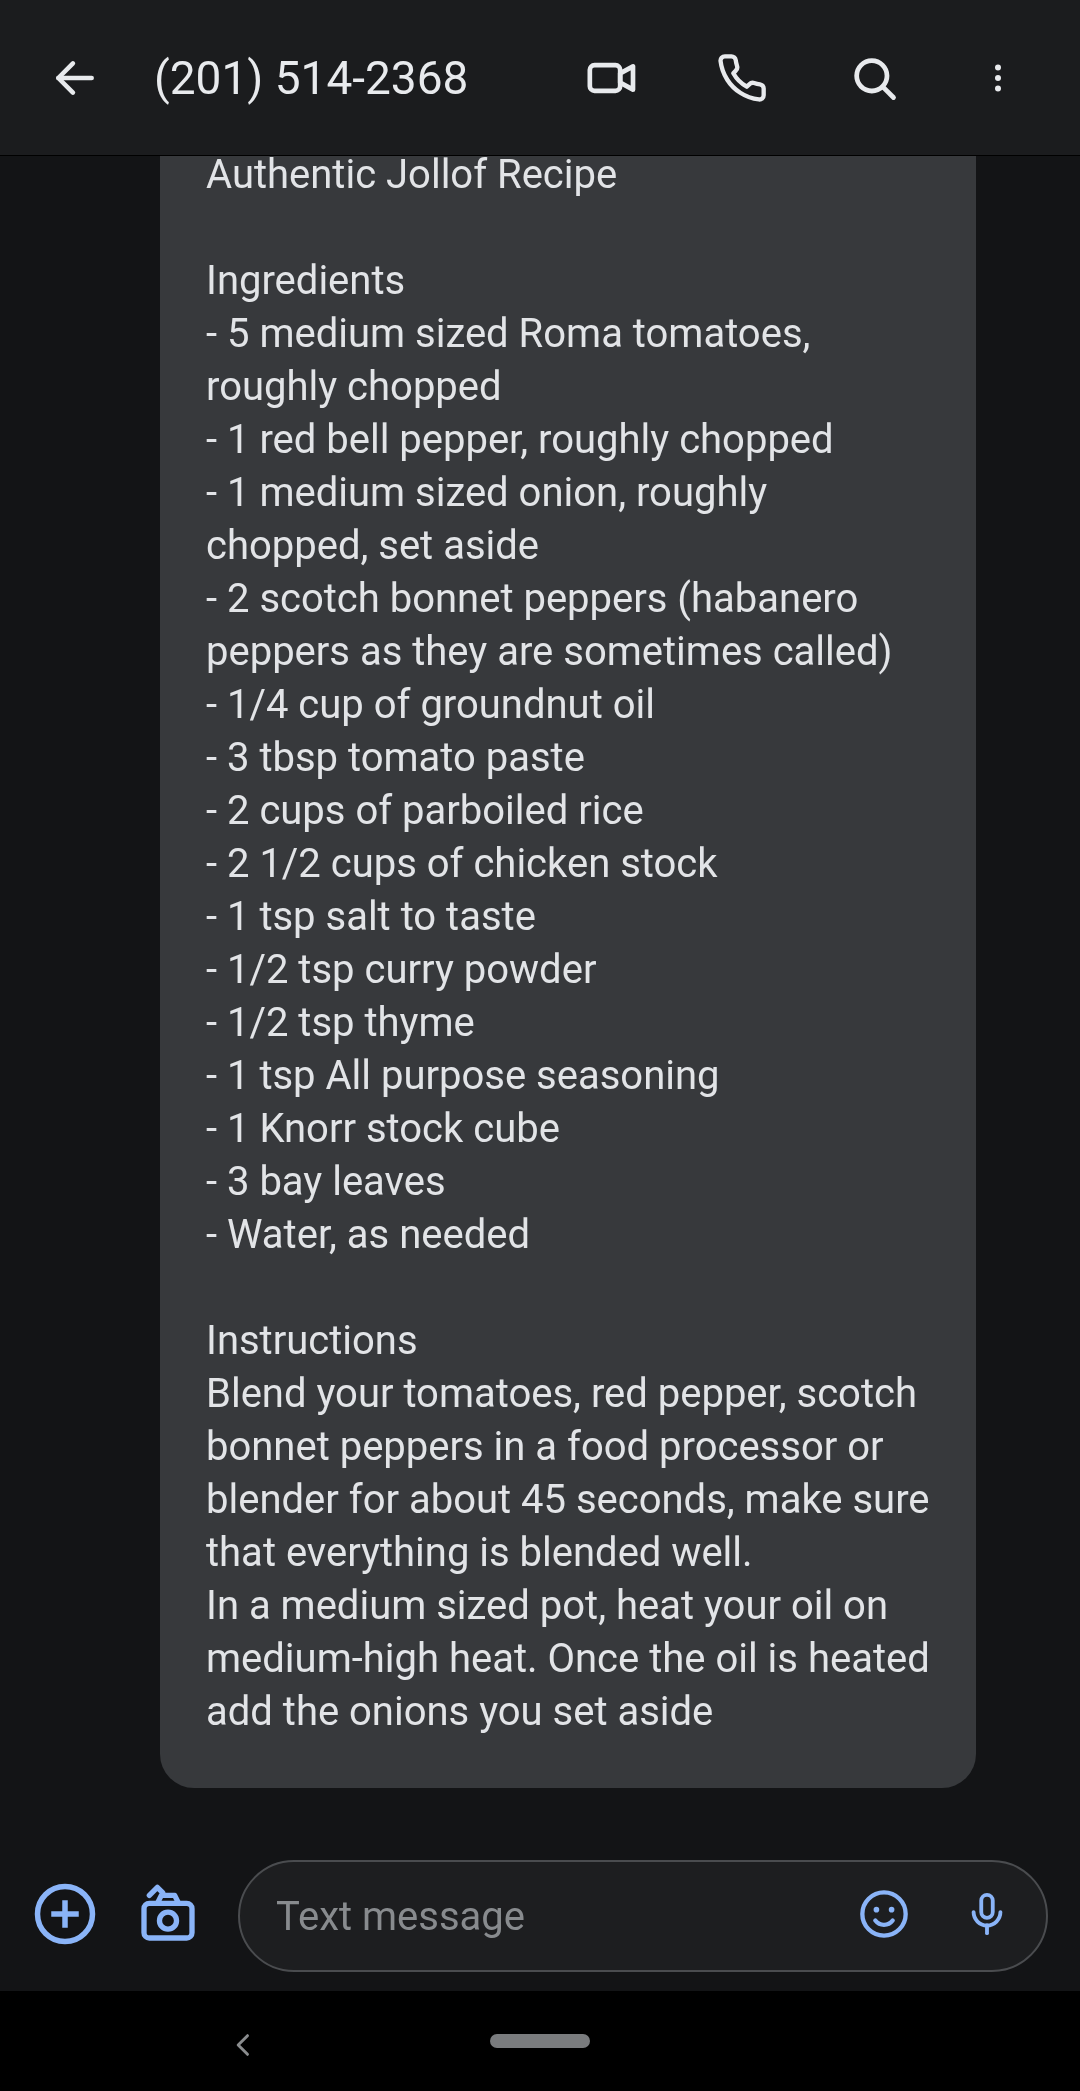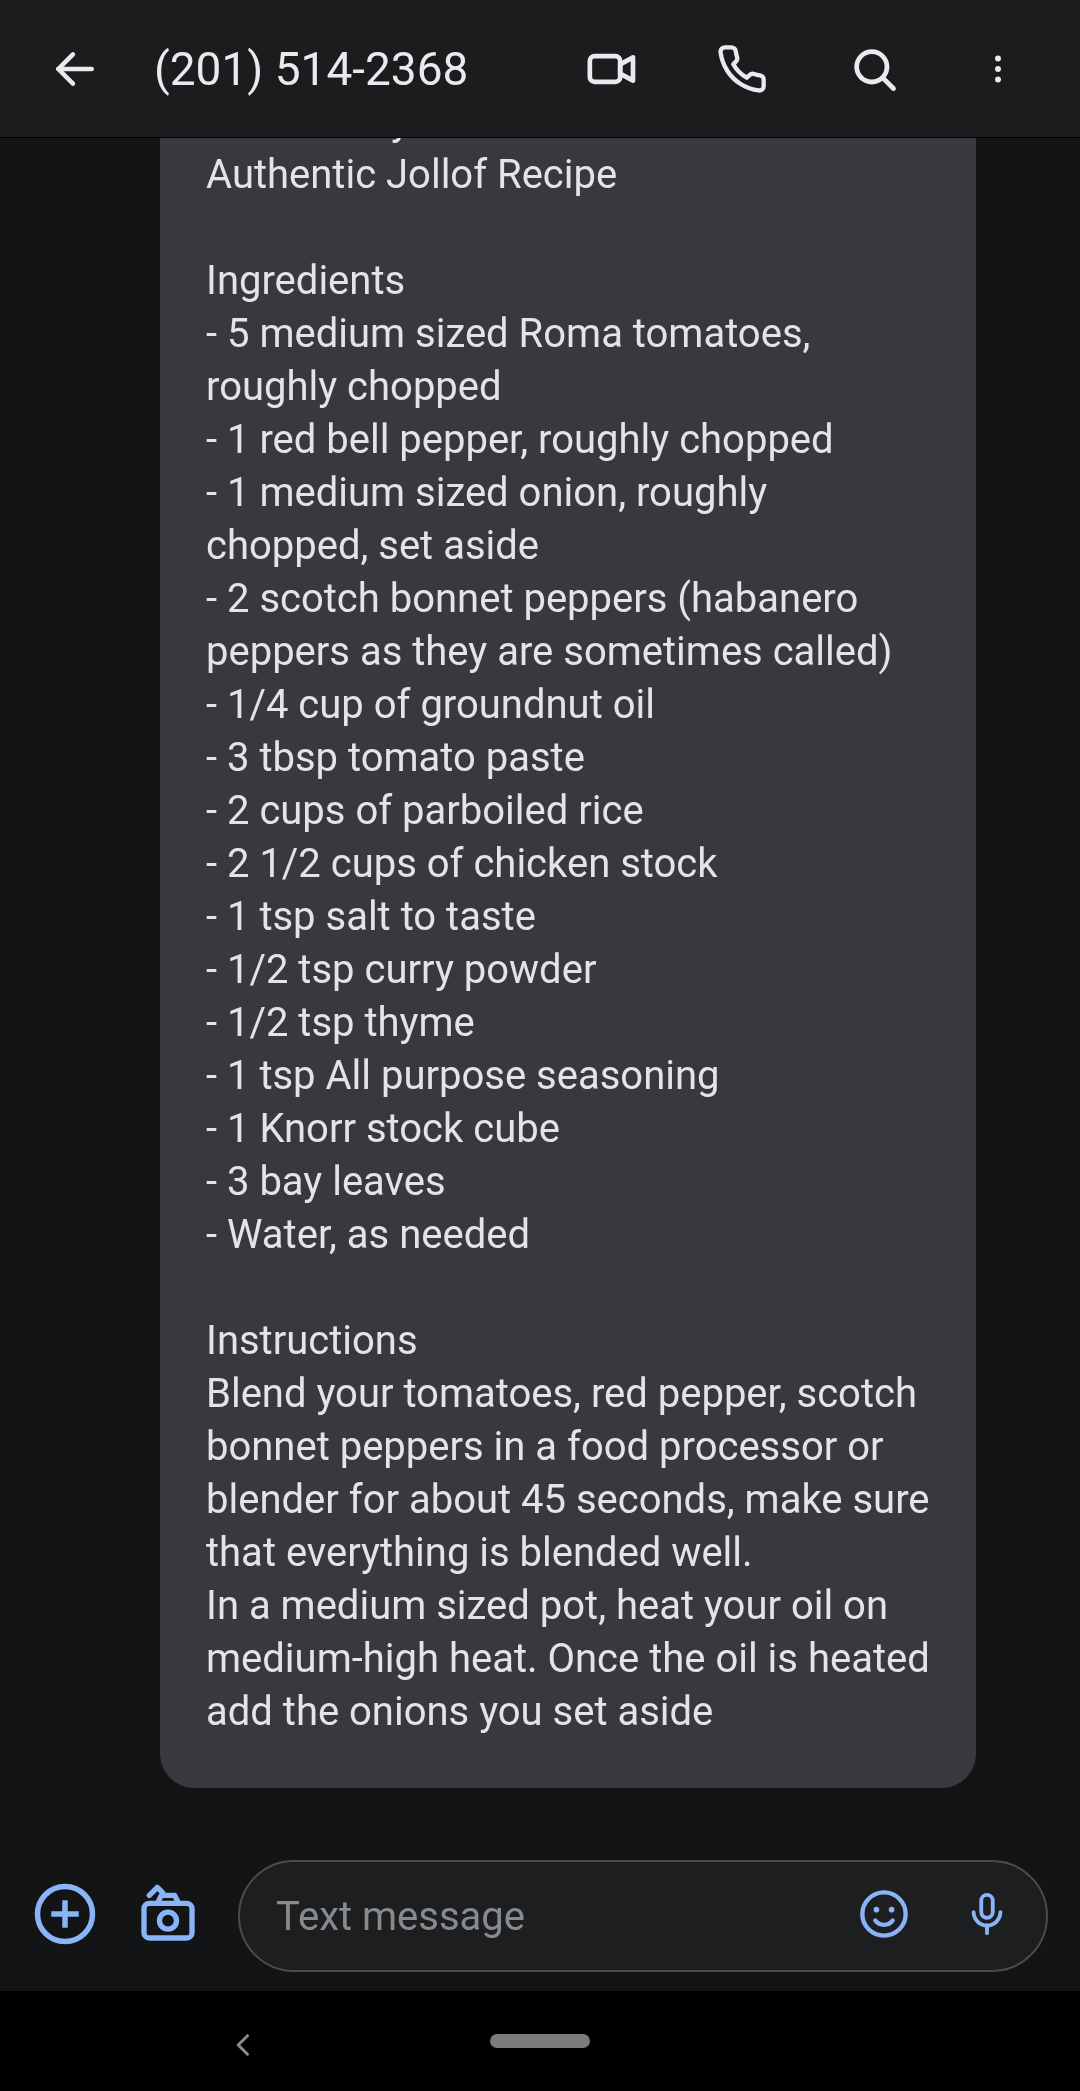--- a/index.html
+++ b/index.html
@@ -10,21 +10,21 @@
     font-family: Roboto, -apple-system, Helvetica, Arial, sans-serif;
     color: #e8eaed;
     overflow: hidden;
     position: relative;
   }
 
   
   .app-bar {
     position: absolute;
     top: 0; left: 0; right: 0;
-    height: 137px;
+    height: 155px;
     display: flex;
     align-items: center;
     padding: 0 40px 0 50px;
     background: #1b1c1e;
     z-index: 5;
   }
   .app-bar::after{
     content:"";
     position:absolute;
     left:0; right:0; bottom:-1px;

